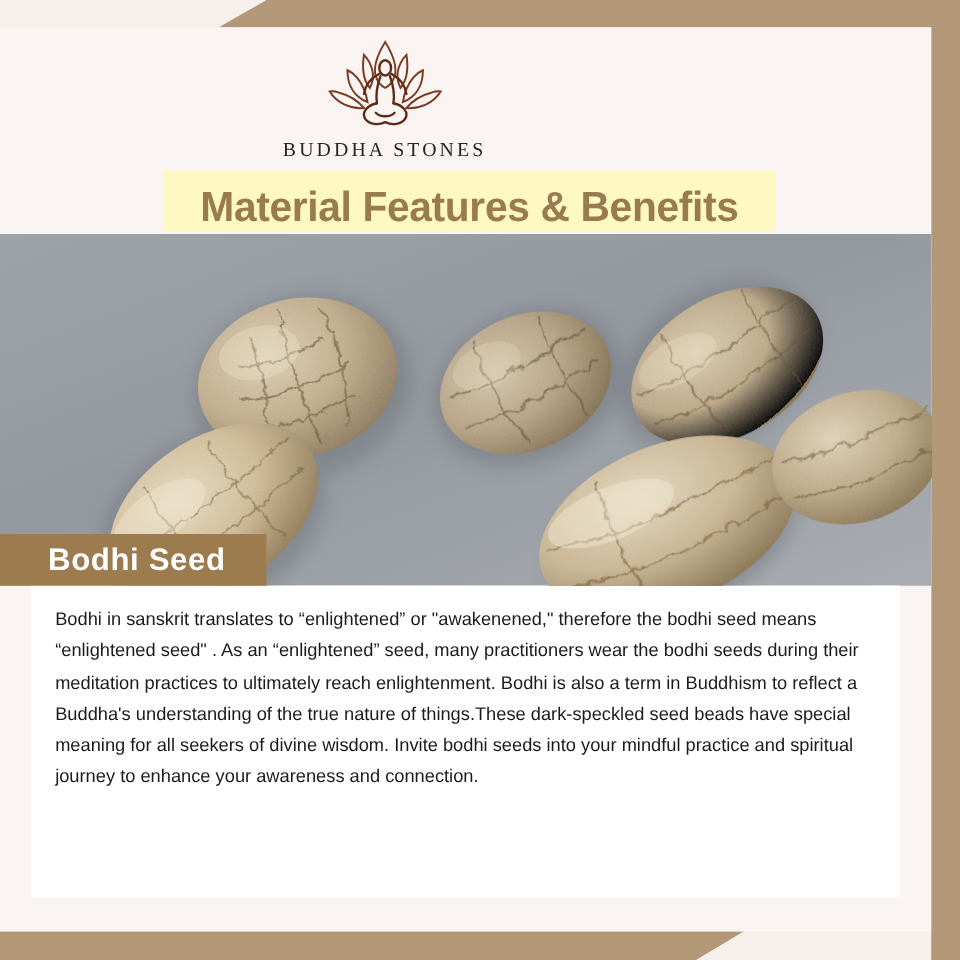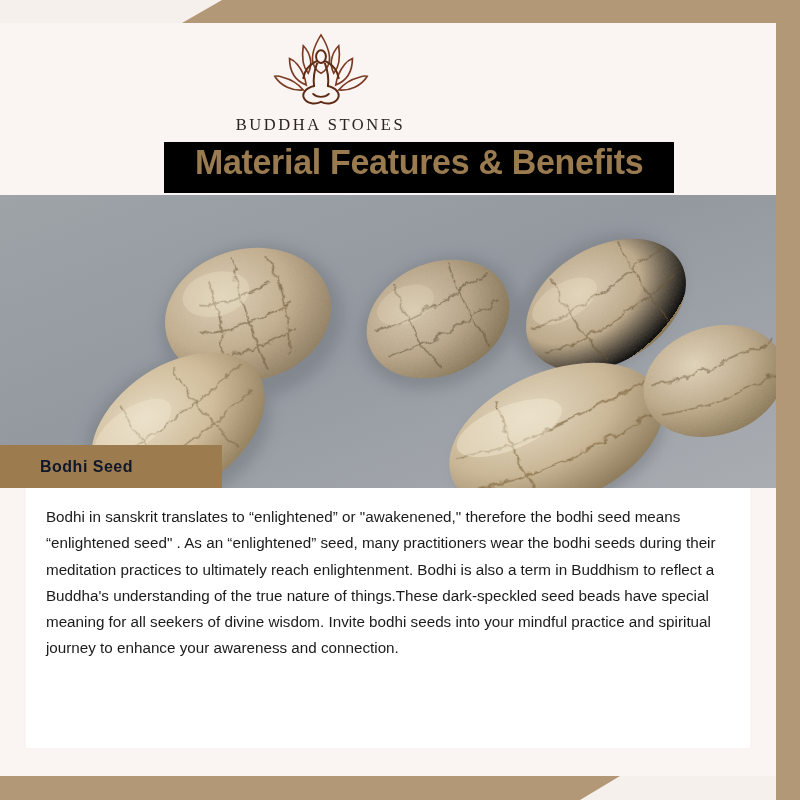--- a/index.html
+++ b/index.html
@@ -49,23 +49,23 @@
   }
   .logo-mark{ width:118px; height:82px; }
   .brand-name{
     font-family:"Liberation Serif", serif;
     font-size:16.5px; letter-spacing:2.6px; color:#2a2320;
     margin-top:2px; font-weight:400;
   }
 
   
   .title-banner{
-    position:absolute; top:142px; left:164px; width:510px; height:51px;
-    background:#000000; z-index:7;
-    display:flex; align-items:flex-start; justify-content:center;
+    position:absolute; top:142px; left:136px; width:510px; height:51px;
+    background:#fef9c3; z-index:7;
+    display:flex; align-items:flex-end; justify-content:center;
   }
   .title-text{
     font-family:"Liberation Sans Narrow","Liberation Sans",sans-serif;
     font-weight:bold; font-size:35px; color:#9a7b4f;
     letter-spacing:-0.3px; white-space:nowrap;
     transform:scaleX(0.97);
   }
 
   
   .photo{
@@ -74,21 +74,21 @@
   }
   .photo svg{ display:block; width:776px; height:293px; }
 
   
   .seed-label{
     position:absolute; top:445px; left:0; width:222px; height:43px;
     background:#9c7b4f; z-index:8;
     display:flex; align-items:center;
   }
   .seed-label-text{
-    color:#0f172a; font-weight:bold; font-size:16px;
+    color:#ffffff; font-weight:bold; font-size:26px;
     letter-spacing:0.5px; padding-left:40px; white-space:nowrap;
   }
 
   
   .content{
     position:absolute; top:488px; left:26px; width:724px; height:260px;
     background:#ffffff; z-index:6; padding:0;
   }
   .content-inner{ padding:0 12px; }
 

